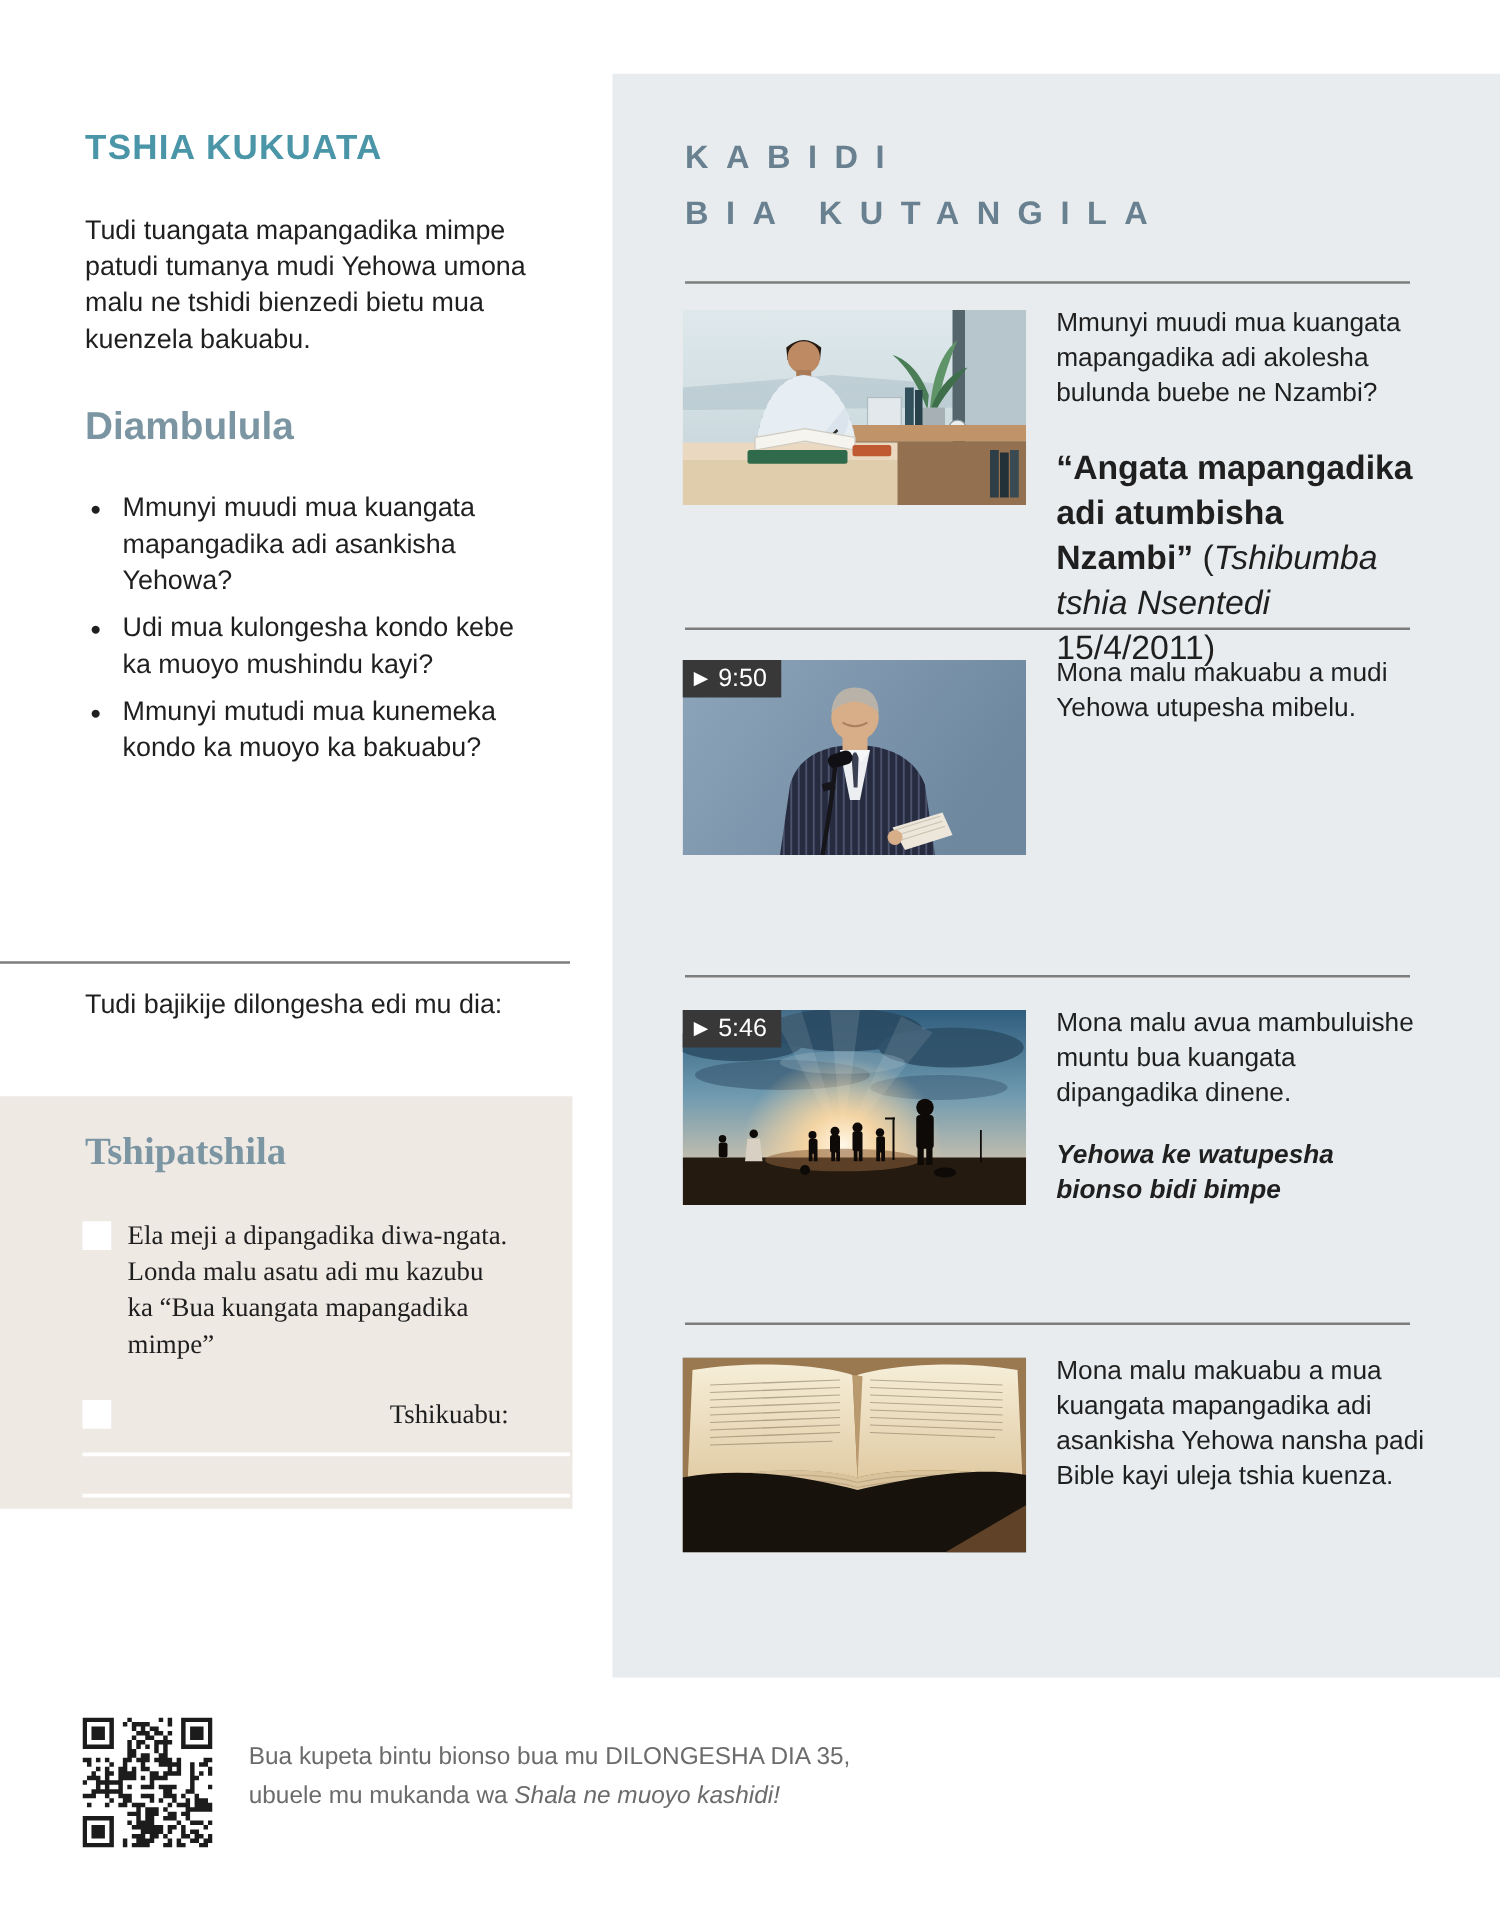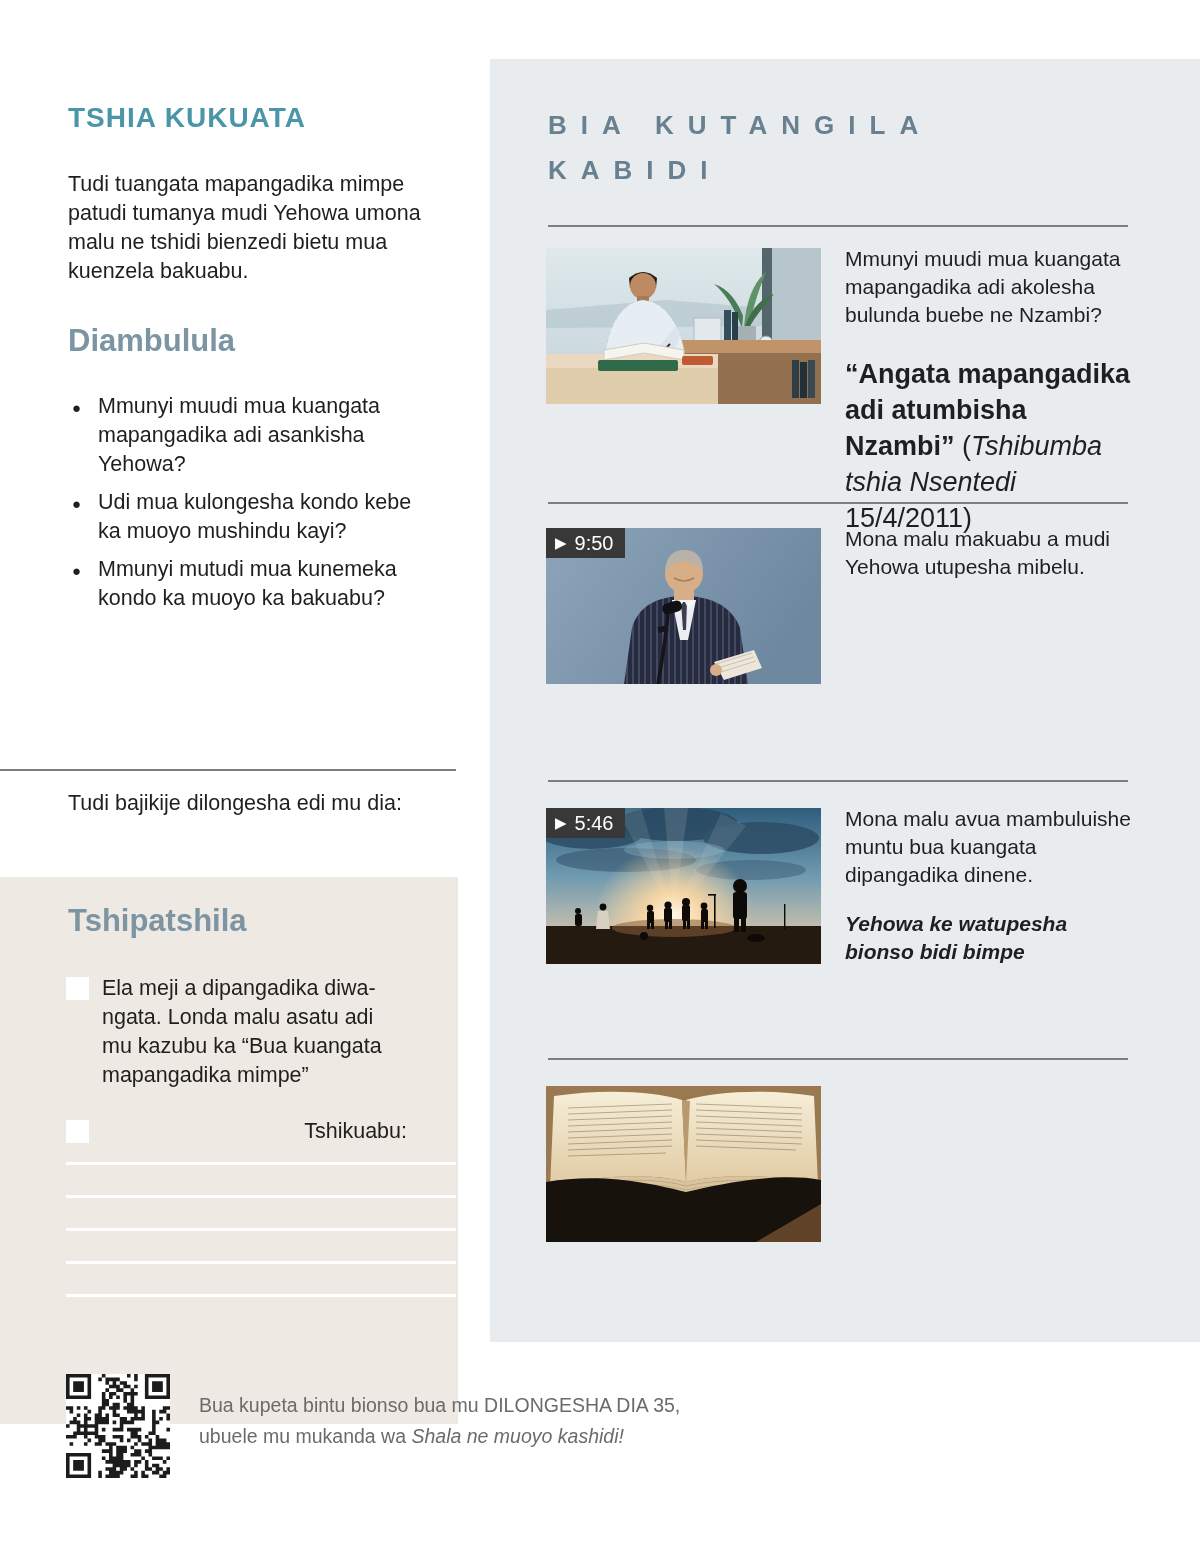--- a/index.html
+++ b/index.html
@@ -20,21 +20,21 @@
     font-size:31px;font-weight:600;color:var(--slate-heading,#7b95a3);
   }
   .discussion-heading{left:68px;top:323px;}
   .question-list{left:68px;top:392px;width:360px;list-style:none;margin:0;padding:0;}
   .question-list li{position:relative;padding-left:30px;margin-bottom:9px;
     font-size:21.5px;line-height:29px;}
   .question-list .bullet{position:absolute;left:4px;top:1px;font-size:15px;}
   .left-rule{left:0;top:769px;width:456px;height:2px;background:var(--rule-color,#7d7d7d);}
   .completion-note{left:68px;top:789px;font-size:21.5px;line-height:29px;}
 
-  .goals-box{left:0;top:877px;width:458px;height:547px;background:var(--goals-box-bg,#efe9e4);}
+  .goals-box{left:0;top:877px;width:458px;height:330px;background:var(--goals-box-bg,#efe9e4);font-family:Liberation Serif, serif;}
   .goals-heading{left:68px;top:26px;}
   .goal-checkbox{width:23px;height:23px;background:#ffffff;left:66px;}
   .goal-text{font-size:21.5px;line-height:29px;width:305px;left:102px;}
   .write-in-lines{left:66px;top:285px;width:390px;}
   .write-line{height:3px;background:#ffffff;margin-bottom:30px;}
 
   
   .qr{left:66px;top:1374px;}
   .footer-note{left:199px;top:1390px;font-size:19.5px;line-height:31px;
     color:var(--footer-text,#6b6b6b);width:560px;}
@@ -117,22 +117,22 @@
 </svg>
 
 <div class="abs footer-note">
   <div>Bua kupeta bintu bionso bua mu DILONGESHA DIA 35,</div>
   <div><span>ubuele mu mukanda wa </span><span class="italic">Shala ne muoyo kashidi!</span></div>
 </div>
 
 <div class="abs right-panel">
 
   <div class="abs panel-heading">
+    <div>KABIDI</div>
     <div>BIA KUTANGILA</div>
-    <div>KABIDI</div>
   </div>
 
   <div class="abs panel-rule rule-1"></div>
   <div class="abs panel-rule rule-2"></div>
   <div class="abs panel-rule rule-3"></div>
   <div class="abs panel-rule rule-4"></div>
 
   <div class="abs media-section sec-1">
     <div class="thumb">
       <svg width="275" height="156" viewBox="0 0 275 156">
@@ -343,16 +343,17 @@
           <path d="M8,104 C48,94 104,90 140,100"></path>
           <path d="M10,108 C50,98 104,94 140,104"></path>
           <path d="M140,100 C176,92 230,92 270,102"></path>
           <path d="M140,104 C176,96 230,96 268,106"></path>
         </g>
         <path d="M0,96 C56,86 108,98 140,106 C174,98 232,86 275,94 L275,156 L0,156 Z" fill="#17120c"></path>
         <path d="M210,156 L275,118 L275,156 Z" fill="#5f4228"></path>
       </svg>
     </div>
     <div class="sec-text">
+      <p class="sec-desc">Mona malu makuabu a mua kuangata mapangadika adi asankisha Yehowa nansha padi Bible kayi uleja tshia kuenza.</p>
     </div>
   </div>
 
 </div>
 
 </body></html>

